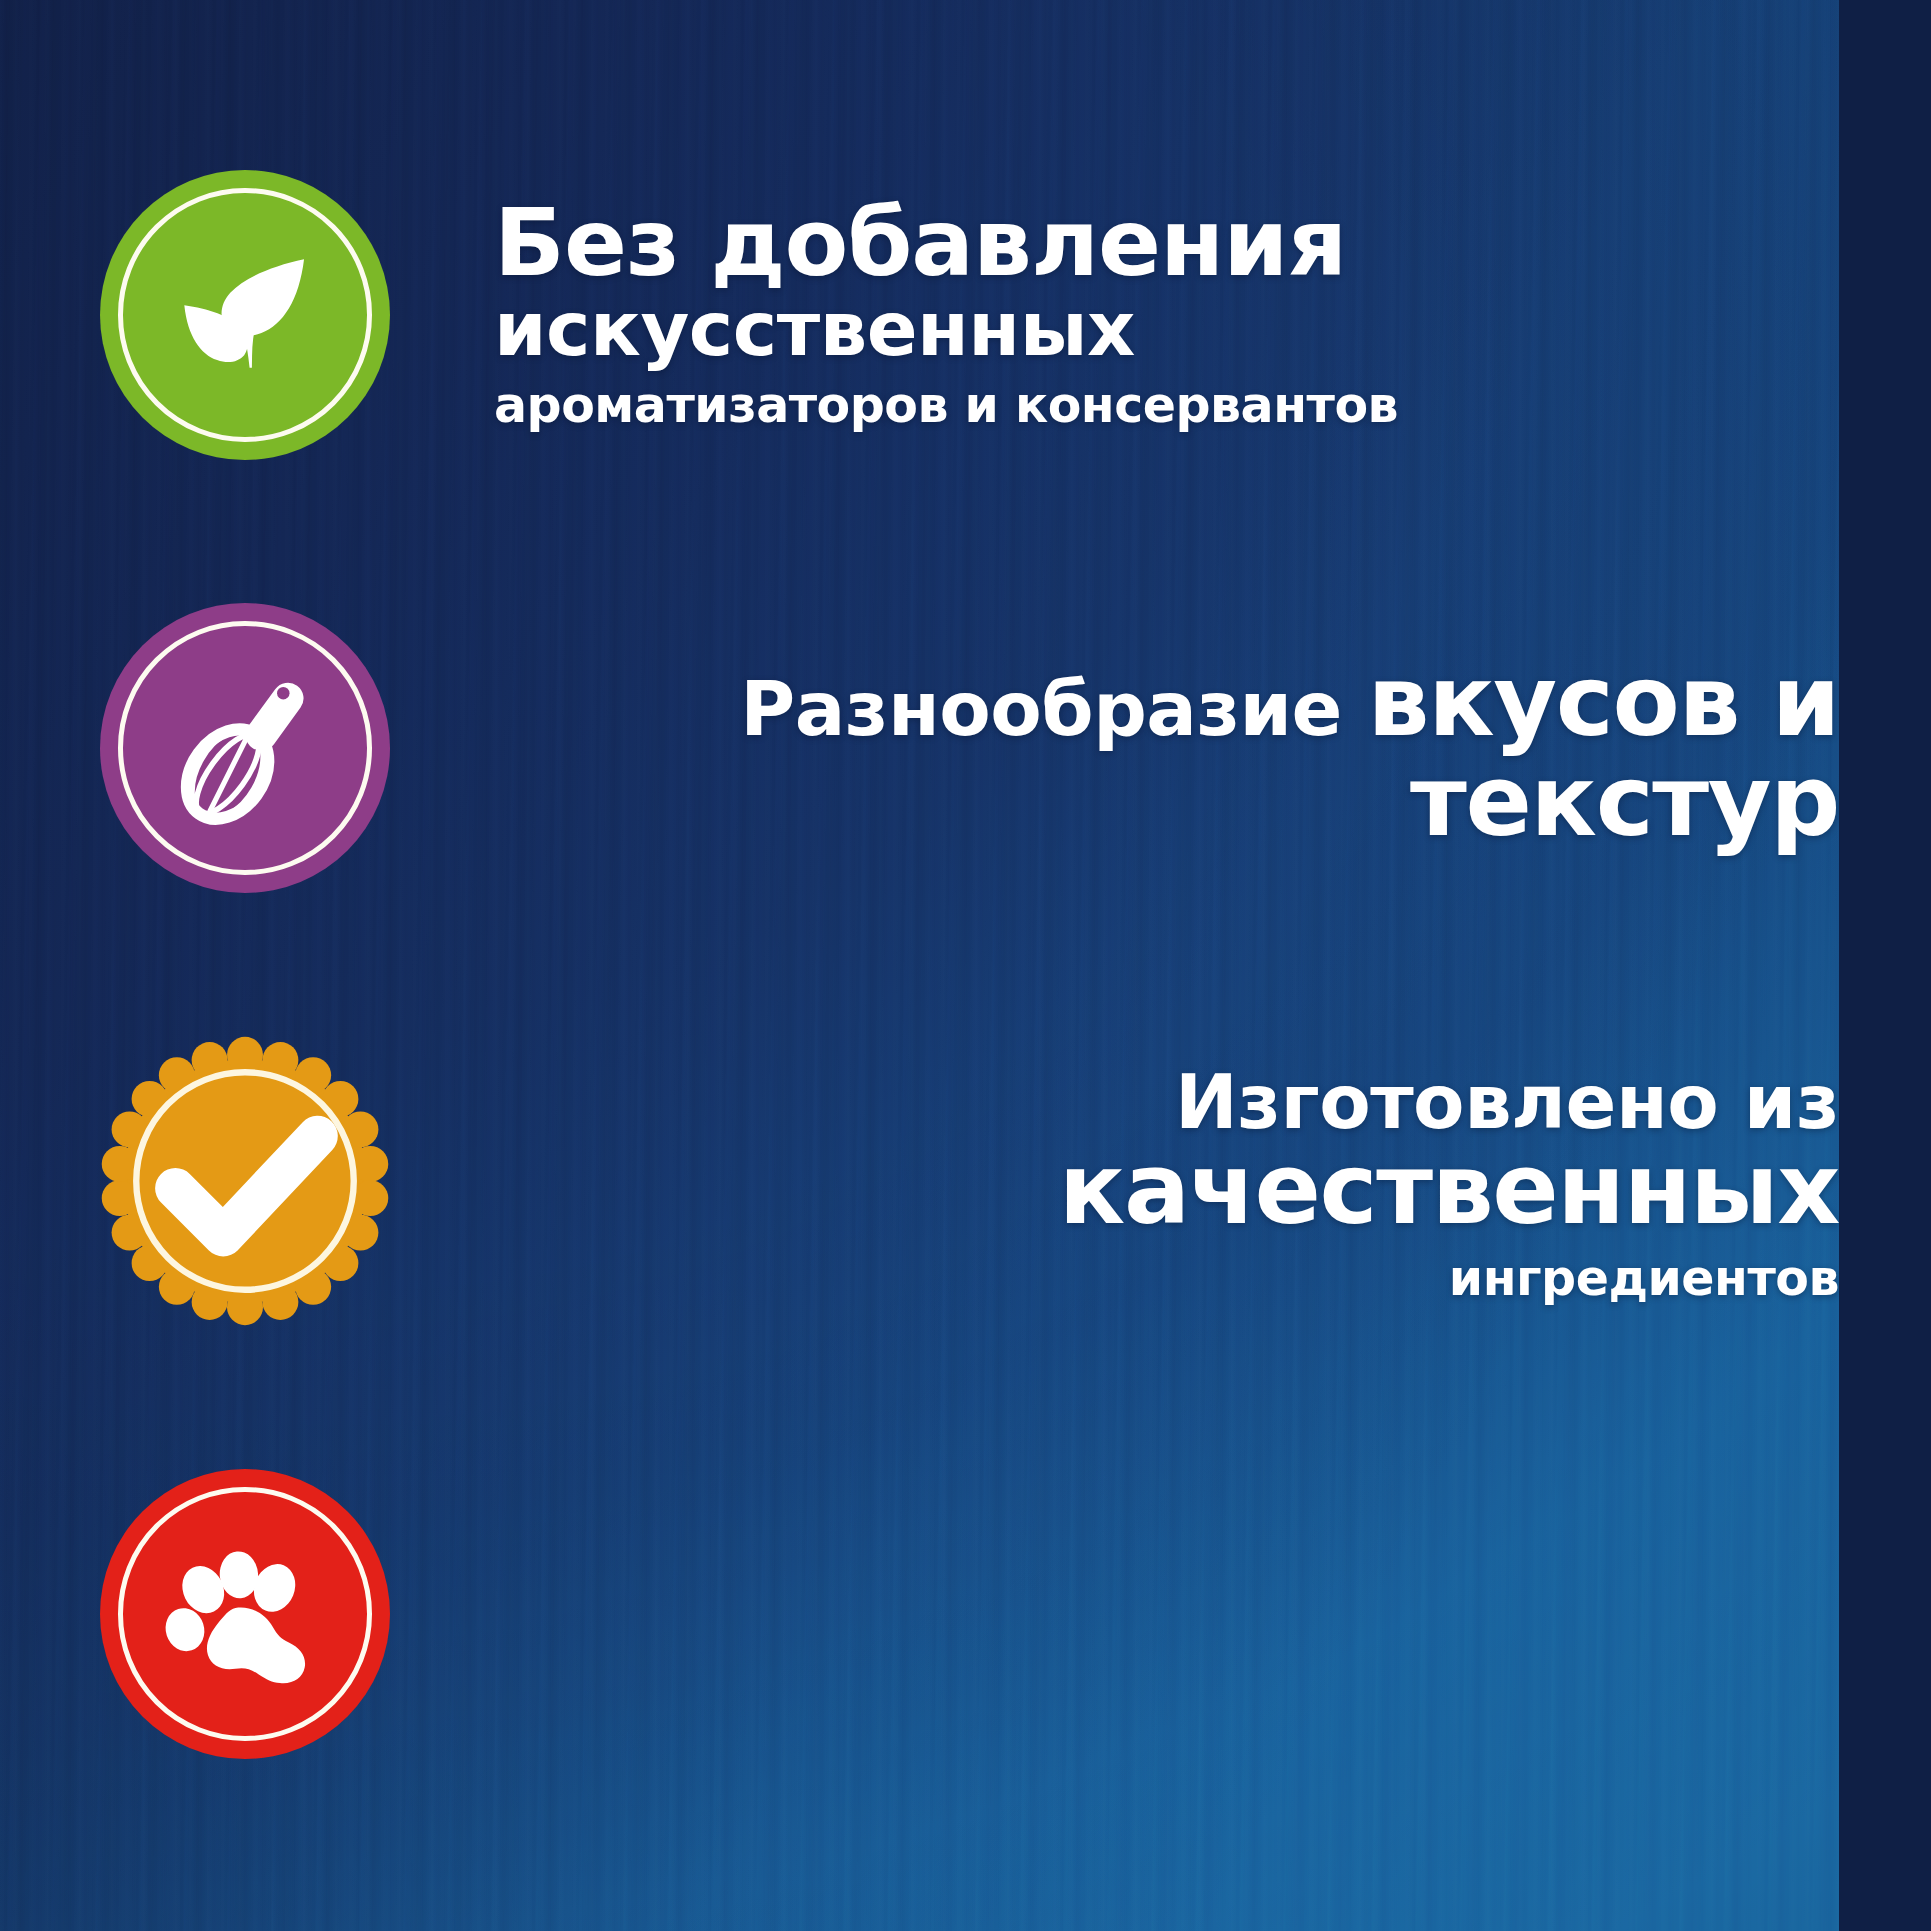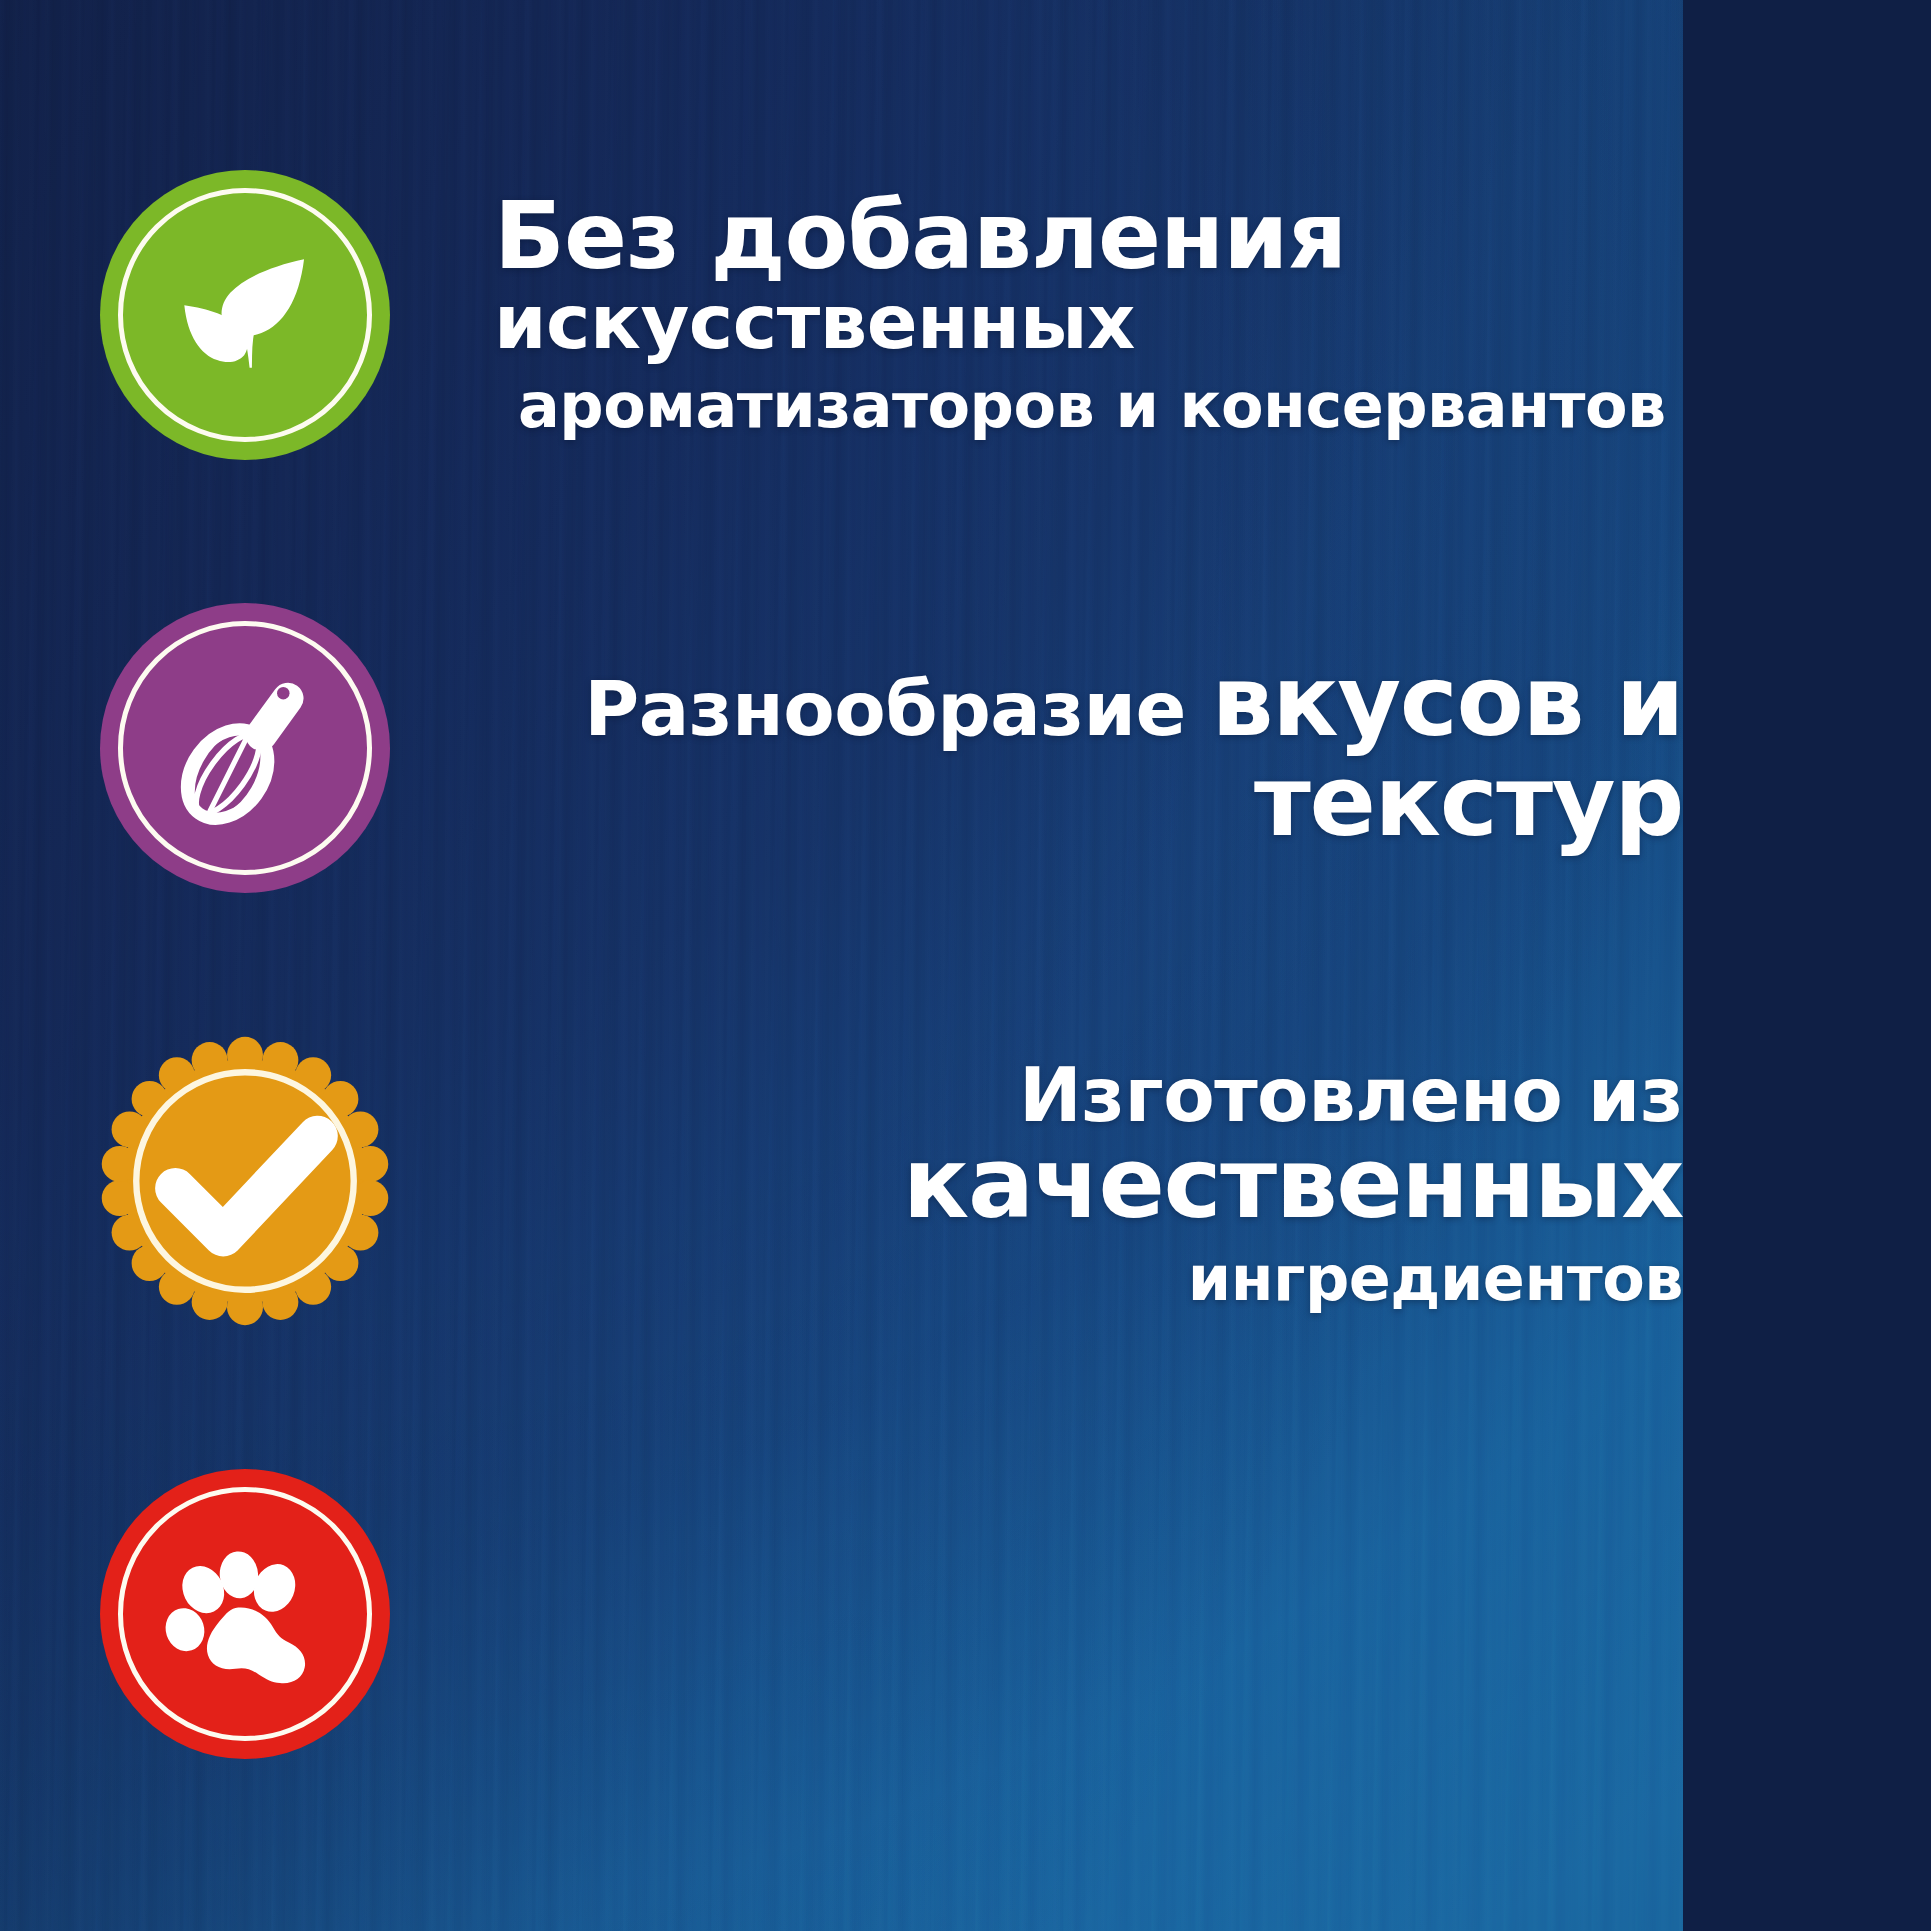--- a/index.html
+++ b/index.html
@@ -3,21 +3,21 @@
 <meta charset="utf-8">
 <title>Pet Food Benefits Banner</title>
 <style>
   html, body {
     margin: 0;
     padding: 0;
     background: #0f1f45;
   }
   #stage {
     position: relative;
-    width: 1683px;
+    width: 1839px;
     height: 1931px;
     overflow: hidden;
     font-family: "DejaVu Sans", "Liberation Sans", sans-serif;
     background: #737373;
   }
 
   
   .bg-base {
     position: absolute; inset: 0;
     background:
@@ -139,23 +139,22 @@
     font-size: 98px;
     font-weight: 700;
     letter-spacing: -1.4px;
   }
   .t-bold-lead {
     font-size: 93px;
     font-weight: 700;
     letter-spacing: -1px;
   }
   .t-sub {
-    font-size: 62px;
-    font-weight: 700;
-    margin-left: 24px;
+    font-size: 49px;
+    font-weight: 700;
   }
   .t-xl {
     font-size: 100px;
     font-weight: 700;
     letter-spacing: -1.4px;
   }
 
   .row-1 .copy { margin-top: -3.9px; }
   .row-2 .copy { margin-top: 7.7px; }
   .row-3 .copy { margin-top: 5.8px; }

